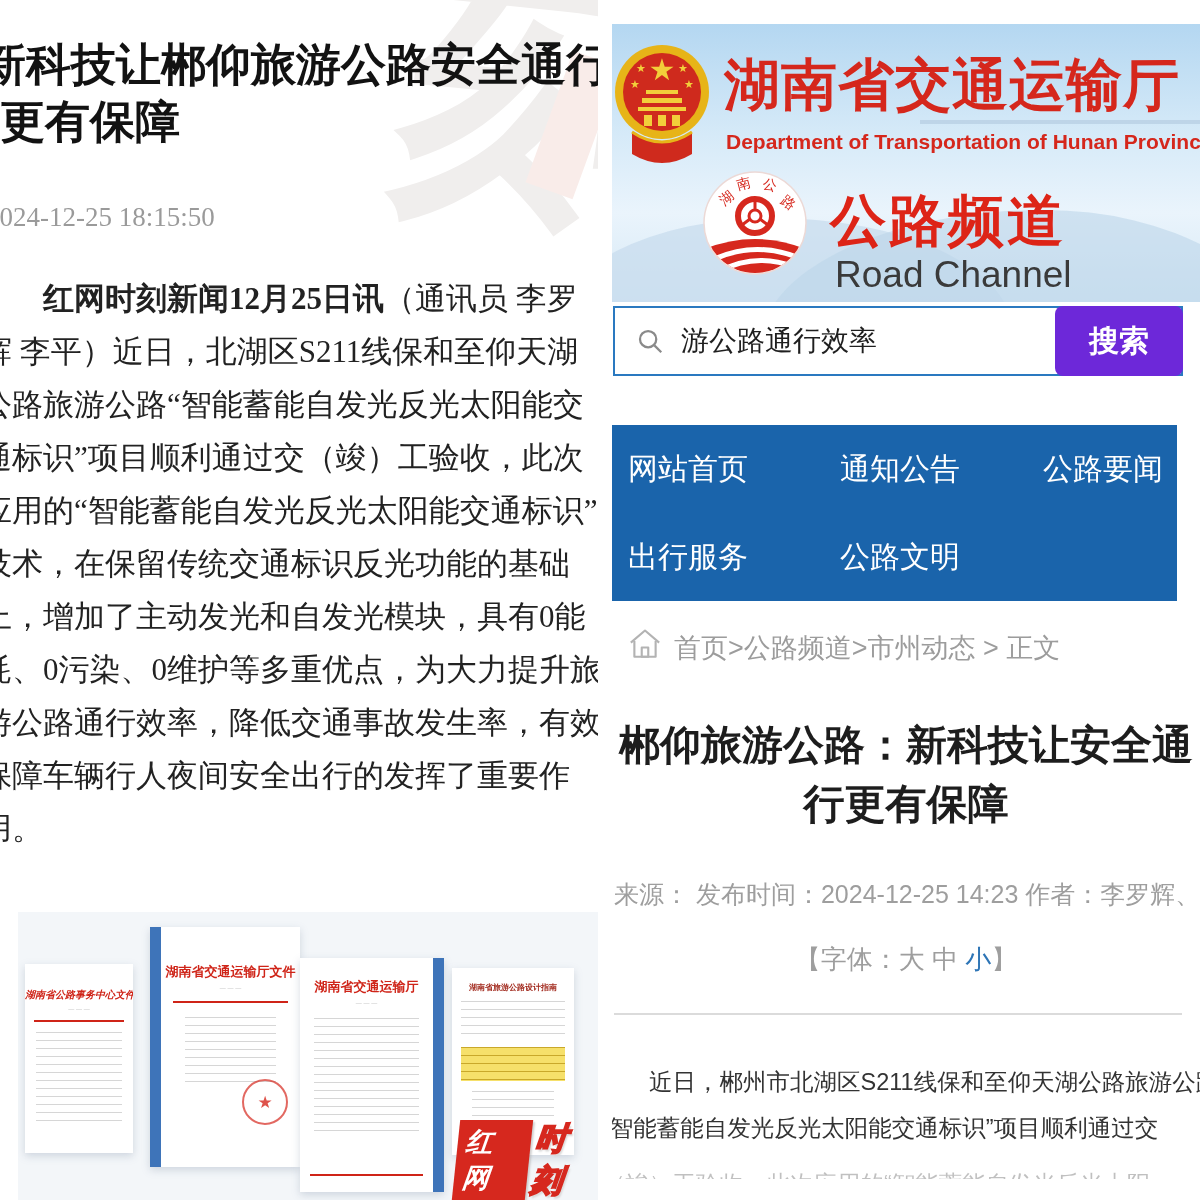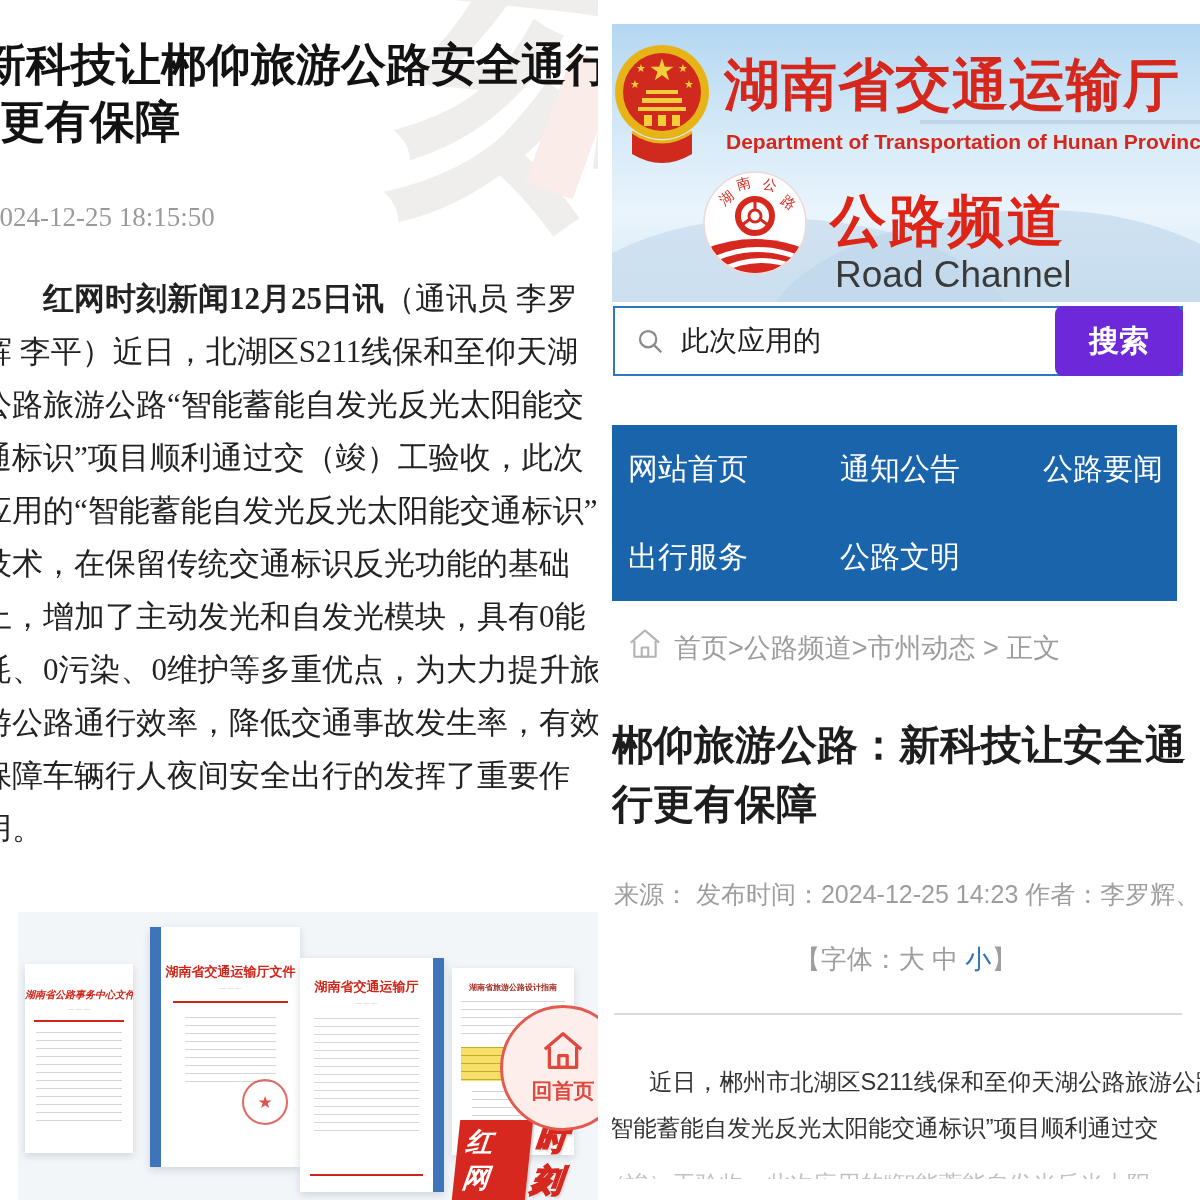--- a/index.html
+++ b/index.html
@@ -100,21 +100,21 @@
        border:none;cursor:pointer;}
 
   .navbox{position:absolute;left:0;top:425px;width:565px;height:176px;background:#1a64ab;
        display:grid;grid-template-columns:212px 203px 1fr;grid-template-rows:88px 88px;
        padding-left:16px;box-sizing:border-box;align-items:center;}
   .nitem{color:#fff;font-size:30px;white-space:nowrap;cursor:pointer;}
 
   .crumb{position:absolute;left:16px;top:628px;display:flex;align-items:center;gap:12px;
        color:#9c9c9c;font-size:27px;white-space:nowrap;}
 
-  .rtitle{position:absolute;left:0;top:716px;width:588px;font-weight:bold;
+  .rtitle{position:absolute;left:0;top:716px;width:588px;text-align:center;font-weight:bold;
        color:#1d1d1d;font-size:41px;line-height:59px;}
   .rtitle .t{white-space:nowrap;}
   .rmeta{position:absolute;left:2px;top:878px;font-size:25px;color:#9e9e9e;white-space:nowrap;}
   .rfont{position:absolute;left:0;top:942px;width:588px;text-align:center;font-size:26px;color:#9e9e9e;}
   .rfont .blue{color:#2e75b6;cursor:pointer;}
   .rdiv{position:absolute;left:2px;top:1013px;width:568px;height:2px;background:#dbdbdb;}
   .rbody{font-size:23.5px;color:#333;}
   .rb1{position:absolute;left:37px;top:1066px;white-space:nowrap;}
   .rb2{position:absolute;left:-10px;top:1112px;white-space:nowrap;}
   .rb3wrap{position:absolute;left:-10px;top:1168px;height:11px;overflow:hidden;opacity:.3;}
@@ -173,30 +173,20 @@
       <div class="tlines"></div>
       <div class="rulebottom"></div>
     </div>
     <div class="doc docD">
       <div class="dtitle">湖南省旅游公路设计指南</div>
       <div class="tlines"></div>
       <div class="hl"></div>
       <div class="tlines tlines2"></div>
     </div>
 
-    <div class="homeBtn">
-      <span>
-        <svg width="44" height="40" viewBox="0 0 24 22" fill="none" stroke="#e0483d" stroke-width="1.8" stroke-linejoin="round">
-          <path d="M2 10 L12 1.5 L22 10"></path>
-          <path d="M4.5 8.8 V20 H19.5 V8.8"></path>
-          <rect x="9.7" y="13.5" width="4.6" height="6.5"></rect>
-        </svg>
-      </span>
-      <span class="hlabel">回首页</span>
-    </div>
 
     <div class="rlogo">
       <span class="rl1">红网</span>
       <span class="rl2">时刻</span>
     </div>
   </div>
 </div>
 
 <div class="rp">
 
@@ -257,21 +247,21 @@
     <div class="ch-en">Road Channel</div>
   </div>
 
   <div class="search">
     <span class="mag">
       <svg width="30" height="30" viewBox="0 0 24 24" fill="none" stroke="#8a8a8a" stroke-width="1.8">
         <circle cx="10.5" cy="10.5" r="6.5"></circle>
         <path d="M15.5 15.5 L21 21"></path>
       </svg>
     </span>
-    <span class="ph">此次应用的</span>
+    <span class="ph">游公路通行效率</span>
     <button class="sbtn">搜索</button>
   </div>
 
   <div class="navbox">
       <div class="nitem">网站首页</div>
       <div class="nitem">通知公告</div>
       <div class="nitem">公路要闻</div>
       <div class="nitem">出行服务</div>
       <div class="nitem">公路文明</div>
     </div>

